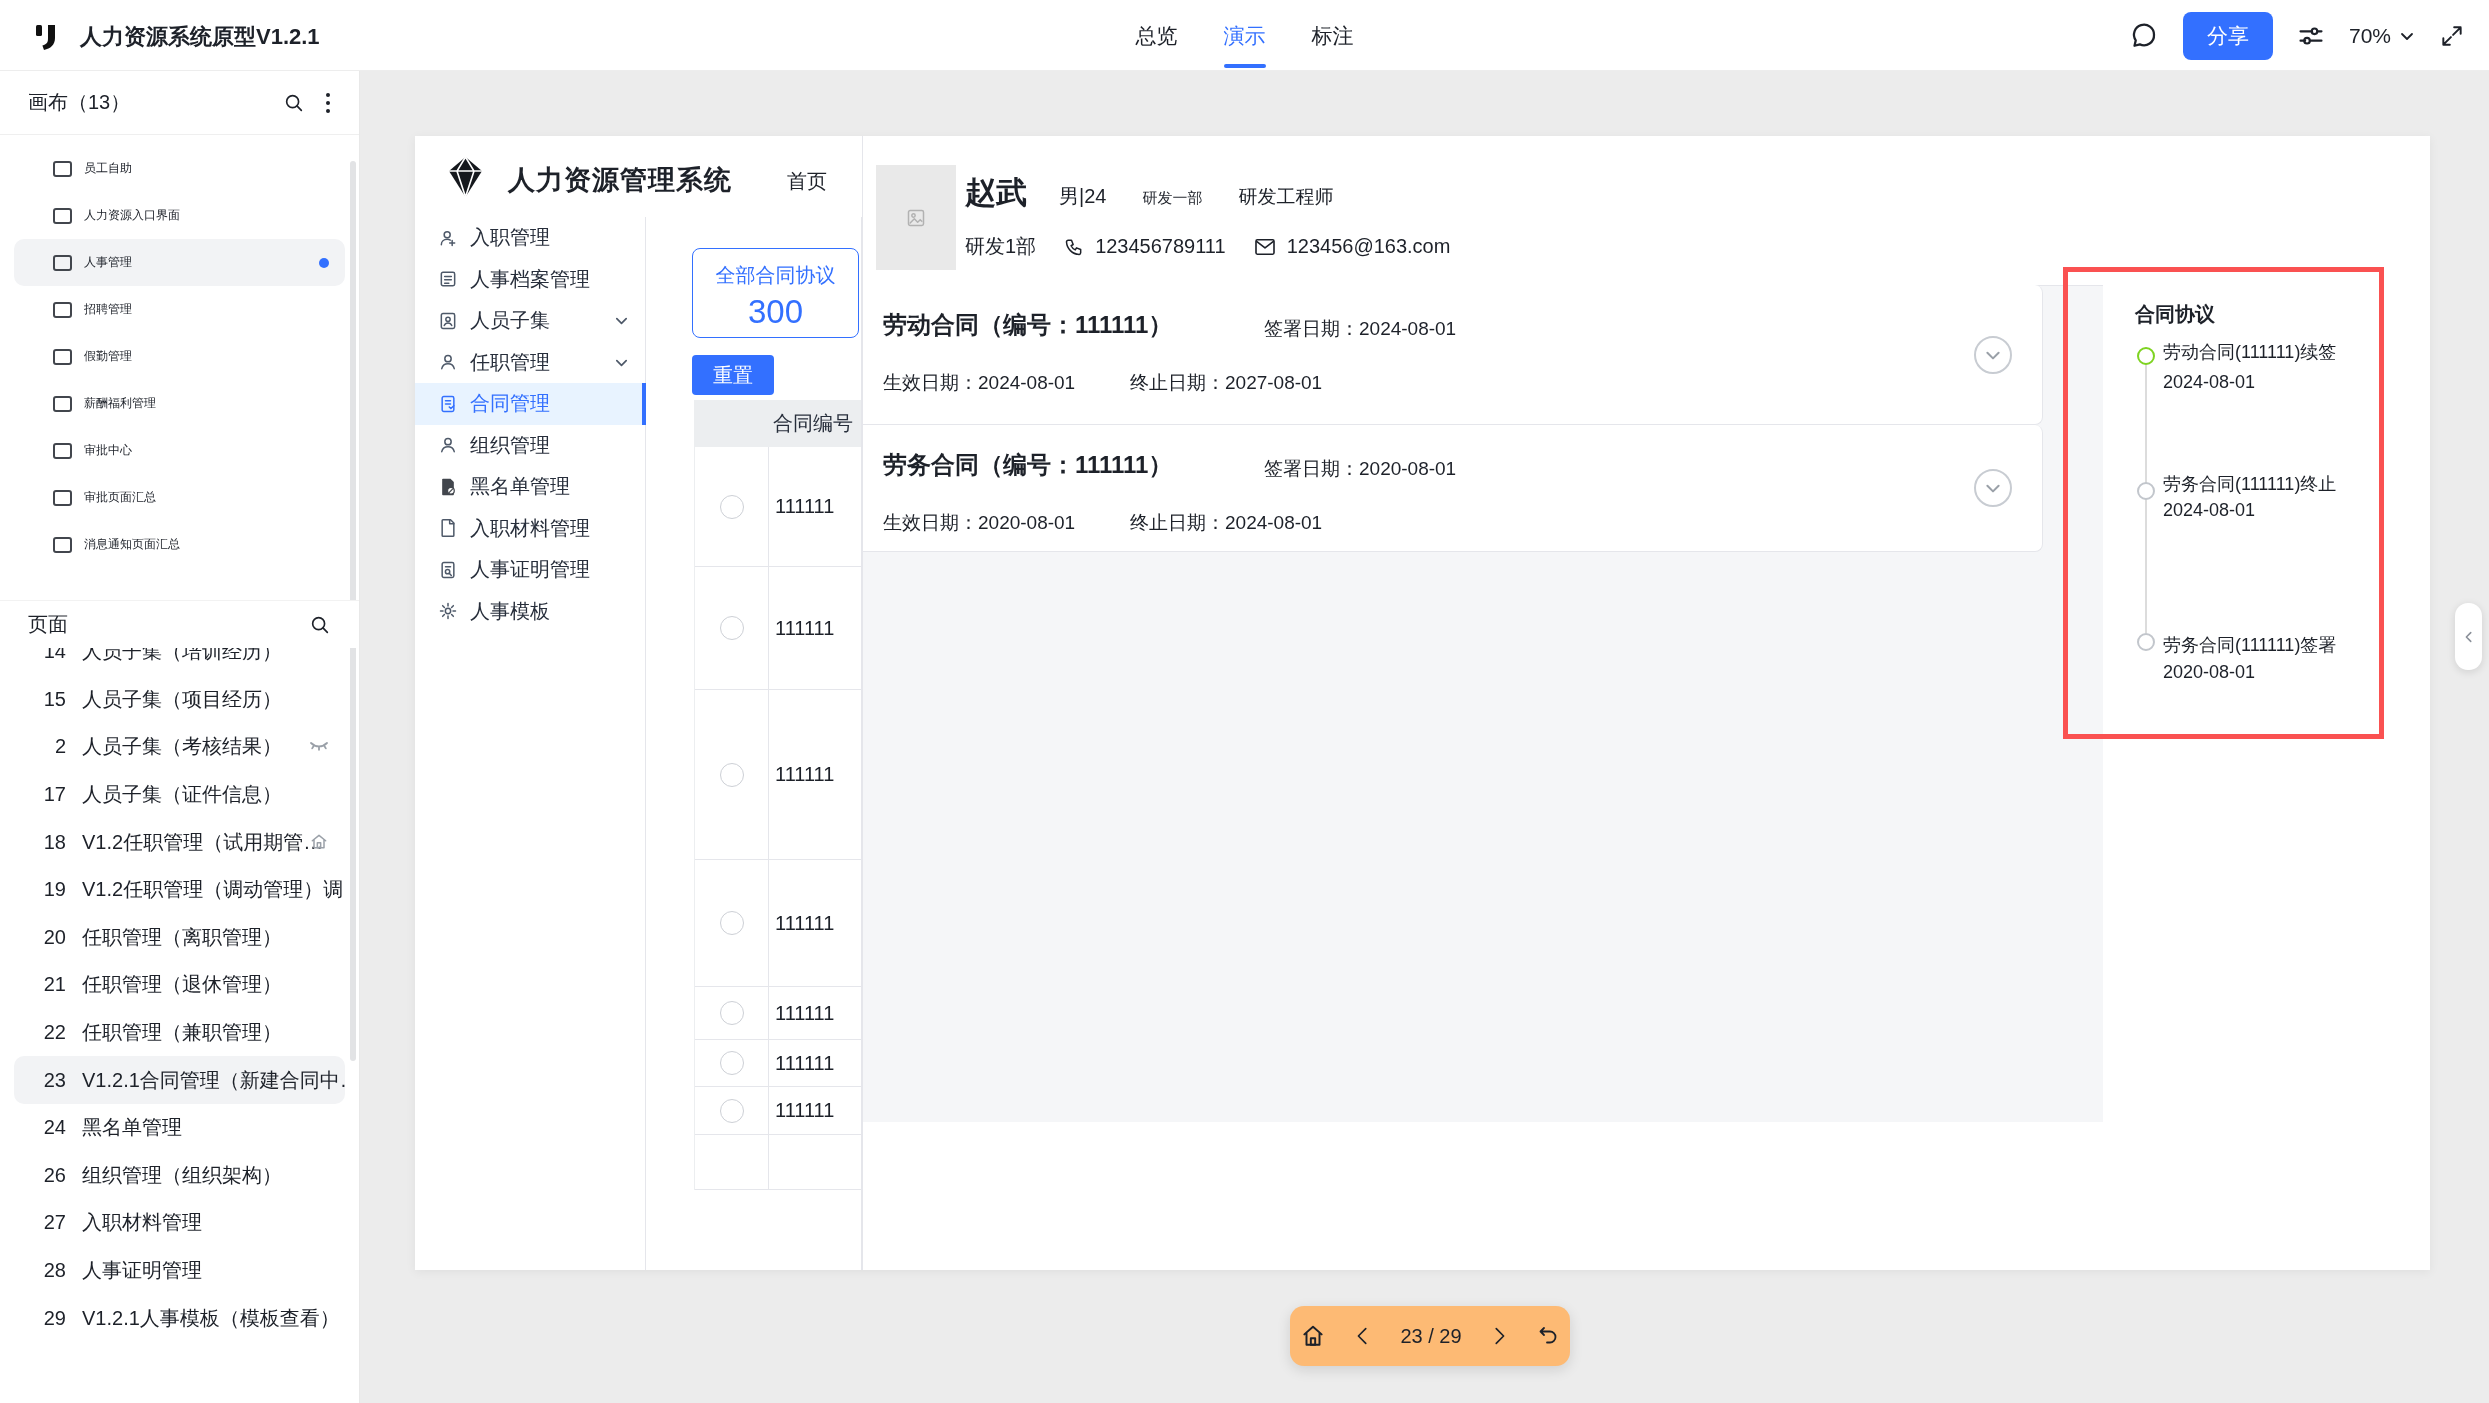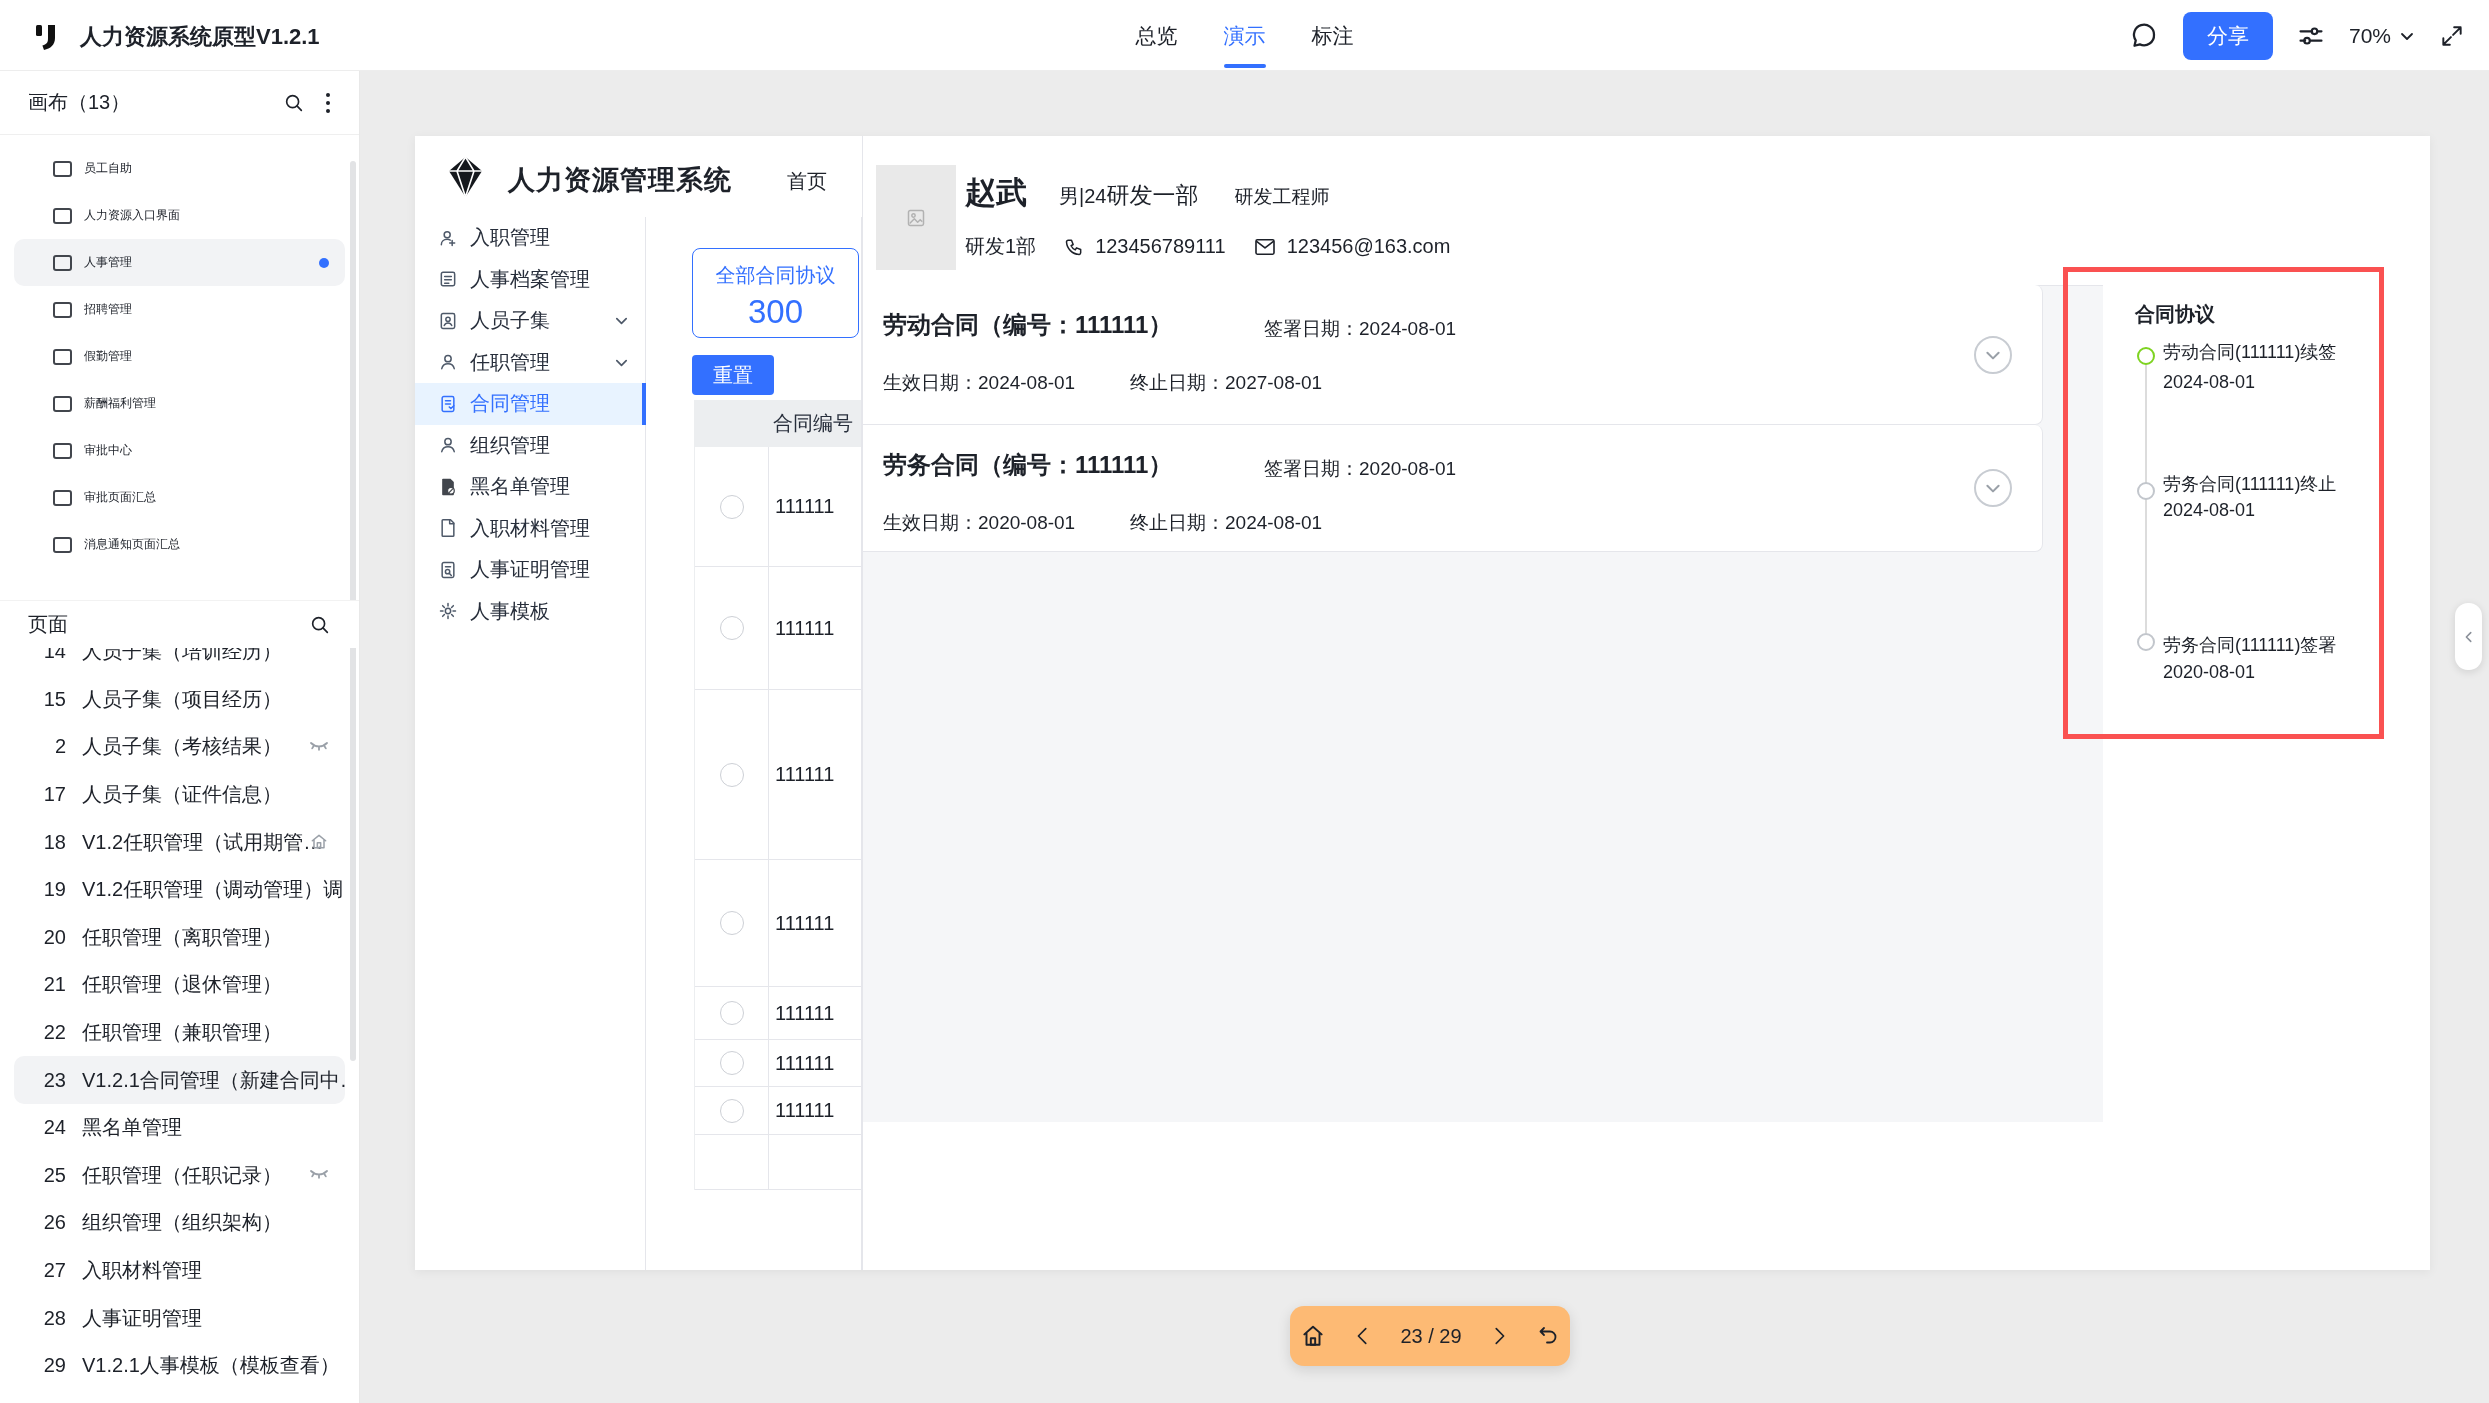--- a/index.html
+++ b/index.html
@@ -74,21 +74,21 @@
   .trow .cell-radio { width:74px; flex:0 0 auto; display:flex; align-items:center; justify-content:center; border-right:1px solid #e5e6eb; }
   .radio { width:24px; height:24px; border-radius:50%; border:1.5px solid #cdd0d6; background:#fff; cursor:pointer; }
   .trow .cell-val { display:flex; align-items:center; padding-left:6px; font-size:20px; }
 
   
   #overlay { position:absolute; left:447px; top:0; right:0; bottom:0; background:#fff; border-left:1px solid #e5e6eb; }
   #emp-avatar { position:absolute; left:13px; top:29px; width:80px; height:105px; background:#e9e9e9; display:flex; align-items:center; justify-content:center; color:#b2b2b2; }
   #emp-name-row { position:absolute; left:102px; top:36px; display:flex; align-items:baseline; }
   #emp-name { font-size:31px; font-weight:bold; }
   #emp-gender { font-size:20px; margin-left:32px; }
-  #emp-dept { font-size:23px; }
+  #emp-dept { font-size:15px; margin-left:36px; }
   #emp-role { font-size:19px; margin-left:36px; }
   #emp-meta-row { position:absolute; left:102px; top:97px; display:flex; align-items:center; font-size:20px; }
   #emp-meta-row .mi { display:flex; align-items:center; }
   #emp-meta-row .mi + .mi { margin-left:28px; }
   #emp-meta-row .mi .ic-s { margin-right:11px; color:#1d2129; }
   #close-btn { position:absolute; left:1352px; top:43px; width:96px; height:32px; background:#3370ff; color:#fff; font-size:20px; border:none; border-radius:6px; cursor:pointer; }
   #ov-hline { position:absolute; left:0; top:149px; width:1240px; height:1px; background:#e5e6eb; }
   #ov-graybody { position:absolute; left:0; top:150px; width:1240px; height:836px; background:#f5f6f8; }
   .contract-card { position:absolute; left:0; width:1180px; background:#fff; border-bottom:1px solid #e5e6eb; border-right:1px solid #e5e6eb; border-radius:0 8px 8px 0; }
   #card-0 { top:149px; height:140px; }
@@ -279,29 +279,20 @@
       </div>
     <div class="page-item selected">
         <span class="num">23</span>
         <span class="lbl">V1.2.1合同管理（新建合同中…</span>
       </div>
     <div class="page-item">
         <span class="num">24</span>
         <span class="lbl">黑名单管理</span>
       </div>
     <div class="page-item">
-        <span class="num">25</span>
-        <span class="lbl">任职管理（任职记录）</span>
-      <span class="tail-ic">
-          <svg class="ic" width="20" height="14" viewBox="0 0 20 14" stroke-width="1.6">
-            <path d="M2 3c4.5 4.5 11.5 4.5 16 0 M4.5 6.2 3.2 8.4 M10 7.4v2.4 M15.5 6.2l1.3 2.2"></path>
-          </svg>
-        </span>
-      </div>
-    <div class="page-item">
         <span class="num">26</span>
         <span class="lbl">组织管理（组织架构）</span>
       </div>
     <div class="page-item">
         <span class="num">27</span>
         <span class="lbl">入职材料管理</span>
       </div>
     <div class="page-item">
         <span class="num">28</span>
         <span class="lbl">人事证明管理</span>

